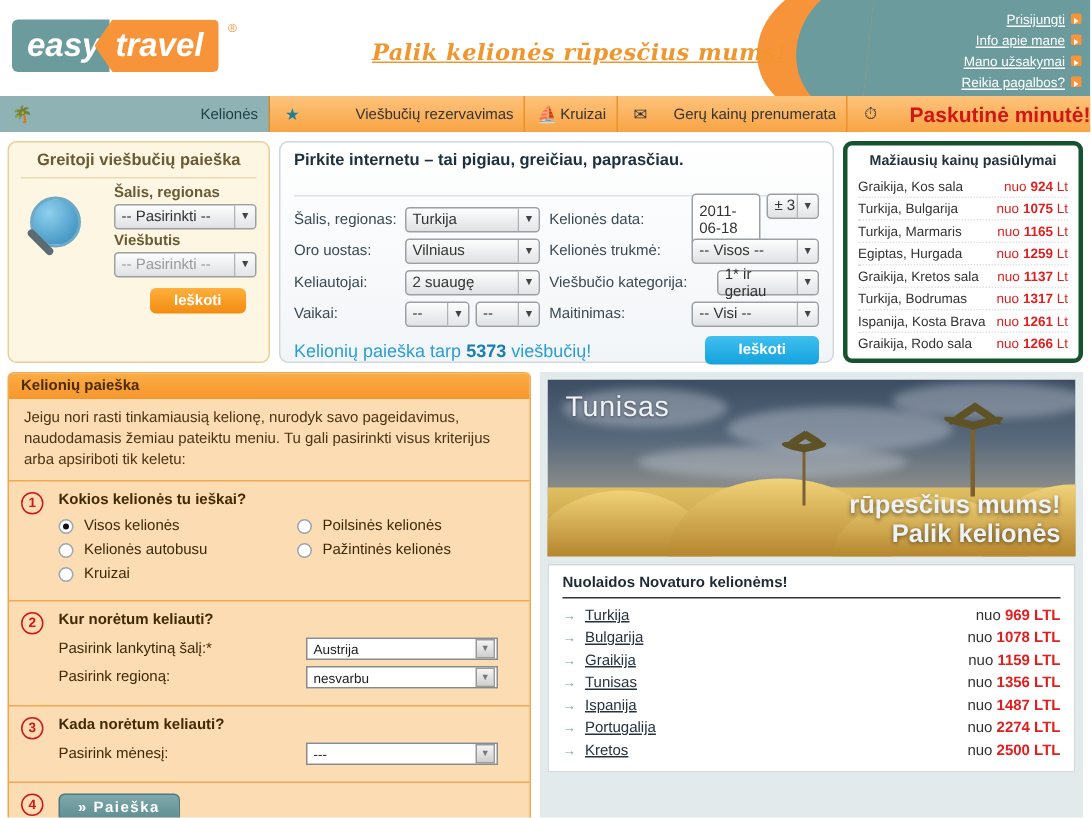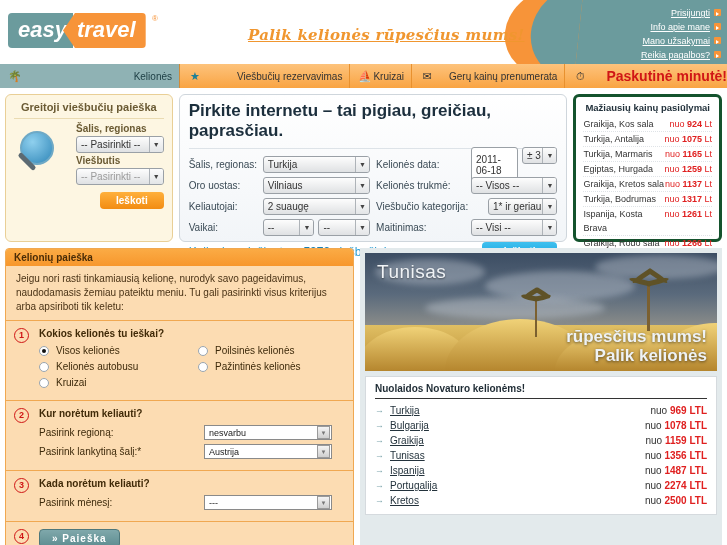--- a/index.html
+++ b/index.html
@@ -122,22 +122,22 @@
   .btn-orange {
     margin:7px 0 0 24px; background:linear-gradient(#ffb03c,#f28c12);
     border:none; border-radius:4px; color:#fff; font-weight:bold; font-size:10px;
     padding:3px 16px; cursor:pointer;
   }
 
   .panel-mid {
     flex:1 1 auto; border:1px solid #cfd6dc; border-radius:6px;
     background:linear-gradient(#ffffff,#f2f5f8); padding:6px 9px;
   }
-  .panel-mid h3 { margin:0 0 5px 0; font-size:17px; color:#1c2f3d; font-weight:bold;
-                  border-bottom:1px solid #dde3e8; padding-bottom:7px;}
+  .panel-mid h3 { margin:0 0 5px 0; font-size:11px; color:#1c2f3d; font-weight:bold;
+                  border-bottom:1px solid #dde3e8; padding-bottom:17px;}
   .mid-grid { display:flex; gap:6px; }
   .mid-col { flex:1; }
   .frow { display:flex; align-items:center; height:21px; }
   .frow .fl { font-size:10px; color:#3a4a55; width:74px; flex:0 0 auto; }
   .frow .fl.w { width:95px; }
   .frow .fc { flex:1 1 auto; }
   .txtbox {
     height:35px; border:1px solid #9aa0a6; border-radius:3px; background:#fff;
     font-size:10px; display:flex; align-items:center; padding:0 4px;
     font-family:"Liberation Sans", sans-serif;
@@ -403,21 +403,21 @@
       </div>
     </div>
 
     <div class="panel-right">
       <h3>Mažiausių kainų pasiūlymai</h3>
       <div class="pr-row">
           <span class="dest">Graikija, Kos sala</span>
           <span class="price"><span>nuo</span> <b>924</b> <span>Lt</span></span>
         </div>
       <div class="pr-row">
-          <span class="dest">Turkija, Antalija</span>
+          <span class="dest">Turkija, Bulgarija</span>
           <span class="price"><span>nuo</span> <b>1075</b> <span>Lt</span></span>
         </div>
       <div class="pr-row">
           <span class="dest">Turkija, Marmaris</span>
           <span class="price"><span>nuo</span> <b>1165</b> <span>Lt</span></span>
         </div>
       <div class="pr-row">
           <span class="dest">Egiptas, Hurgada</span>
           <span class="price"><span>nuo</span> <b>1259</b> <span>Lt</span></span>
         </div>
@@ -478,30 +478,30 @@
               </div>
             </div>
           </div>
         </div>
 
         <div class="ks-step">
           <div class="num">2</div>
           <div class="step-body">
             <div class="step-title">Kur norėtum keliauti?</div>
             <div class="srow">
+              <span class="sl">Pasirink lankytiną šalį:*</span>
+              <div class="sel-gray">
+                <span>Austrija</span>
+                <span class="arrow">▼</span>
+                </div>
+            </div>
+            <div class="srow">
               <span class="sl">Pasirink regioną:</span>
               <div class="sel-gray">
                 <span>nesvarbu</span>
-                <span class="arrow">▼</span>
-                </div>
-            </div>
-            <div class="srow">
-              <span class="sl">Pasirink lankytiną šalį:*</span>
-              <div class="sel-gray">
-                <span>Austrija</span>
                 <span class="arrow">▼</span>
                 </div>
             </div>
           </div>
         </div>
 
         <div class="ks-step">
           <div class="num">3</div>
           <div class="step-body">
             <div class="step-title">Kada norėtum keliauti?</div>

